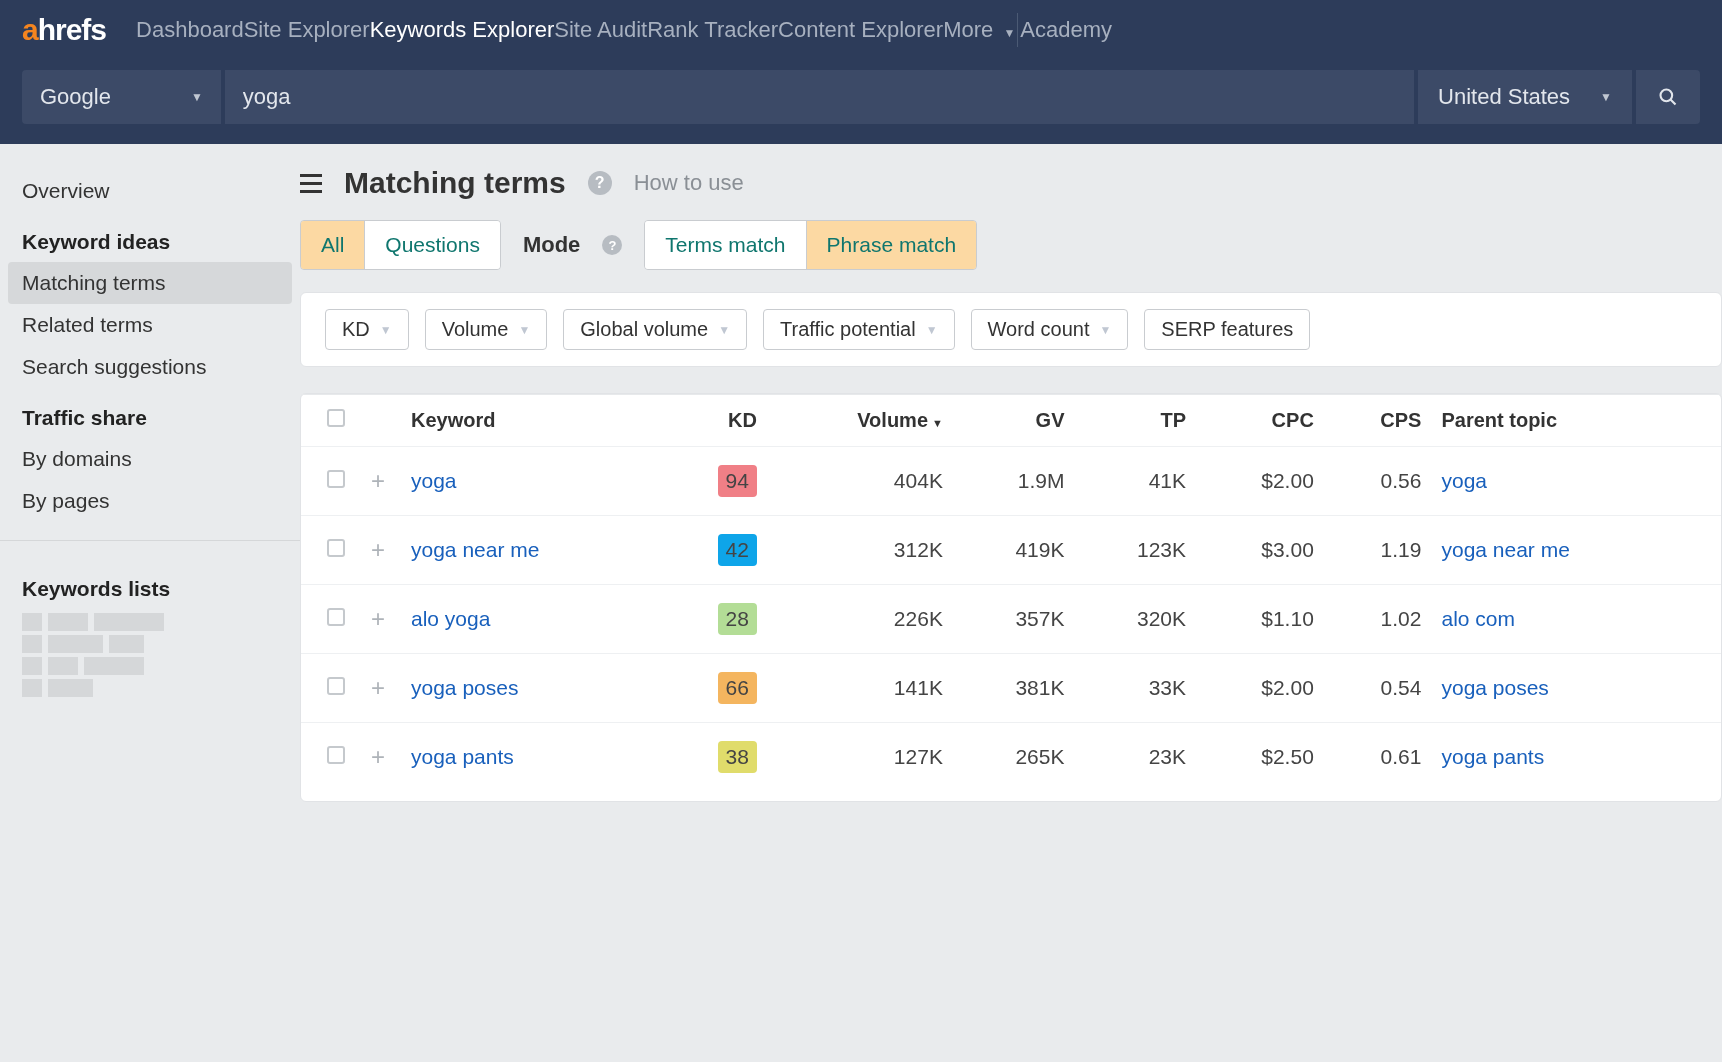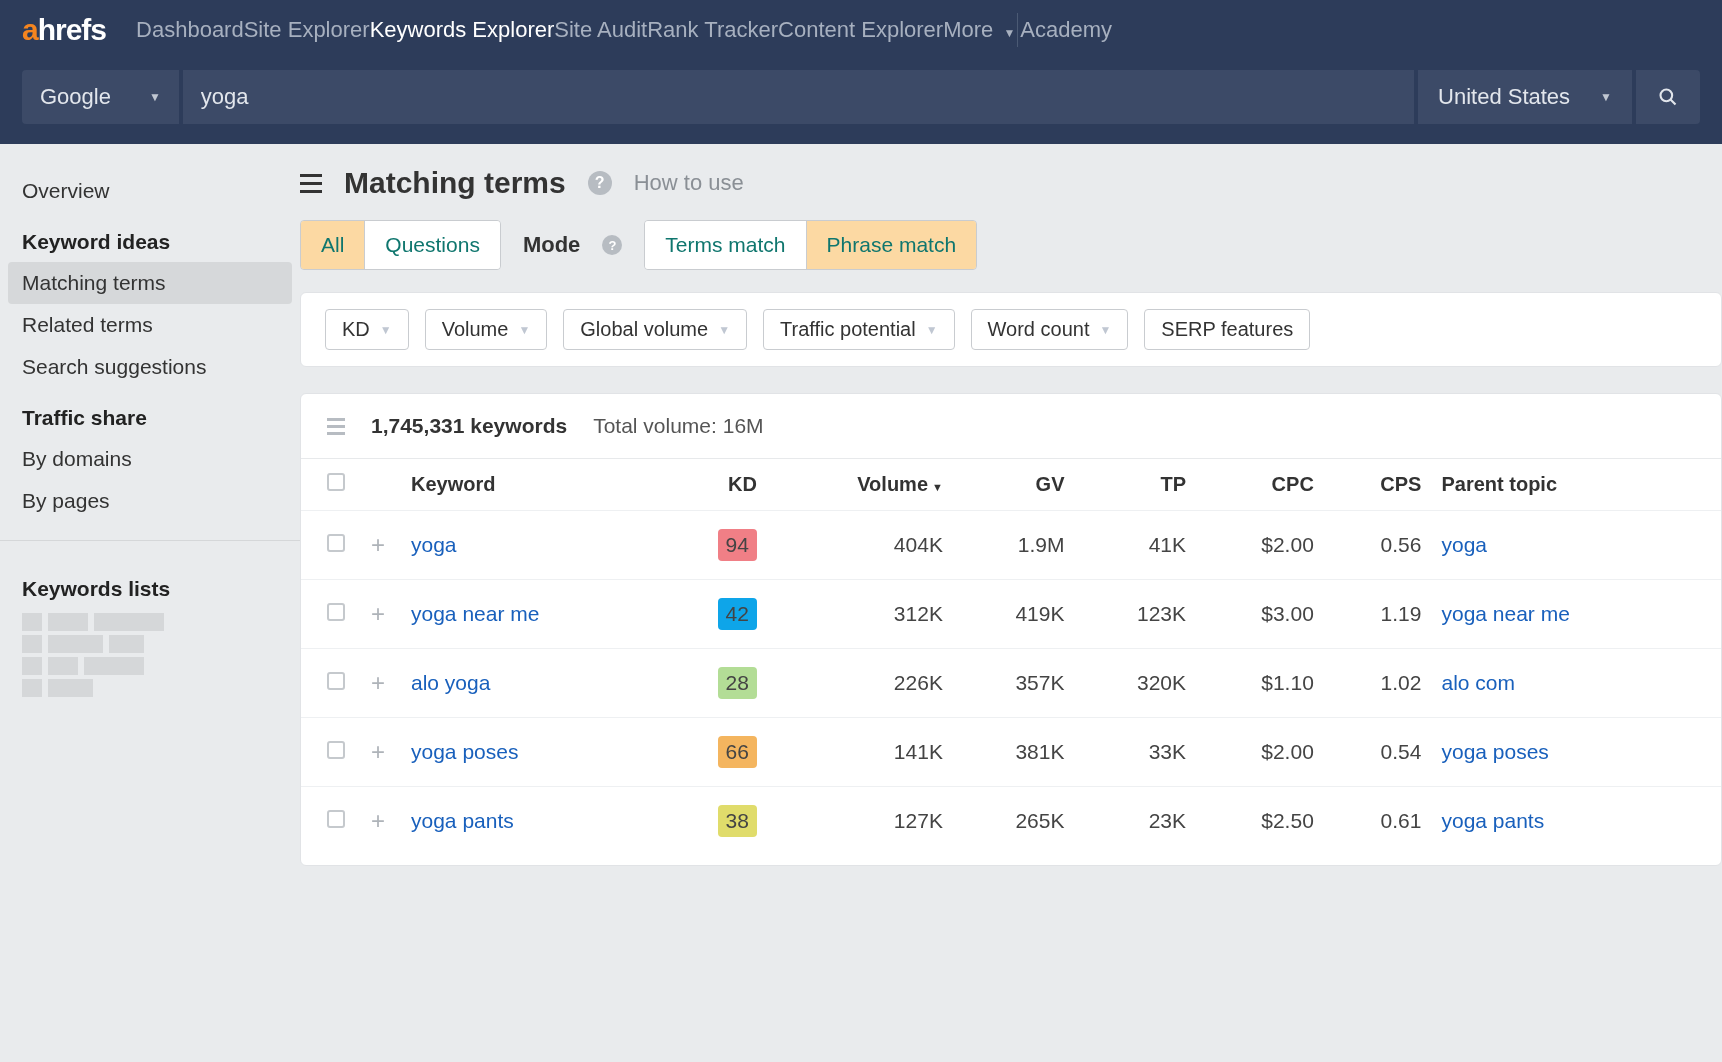--- a/index.html
+++ b/index.html
@@ -12,21 +12,21 @@
   .navlinks a { color: #a7b0bf; font-size: 22px; text-decoration: none; white-space: nowrap; }
   .navlinks a.active { color: #fff; }
   .navlinks .more-caret { margin-left: 4px; font-size: 12px; }
   .nav-divider { width: 1px; height: 34px; background: #4b5a74; margin: 0 2px; }
 
   .searchbar { background: #2d3c5a; padding: 10px 22px 20px; display: flex; gap: 0; }
   .sb-select, .sb-input, .sb-country, .sb-go {
     height: 54px; display: flex; align-items: center; background: #3c4a67; color: #e2e6ec;
     font-size: 22px; border: none;
   }
-  .sb-select { padding: 0 18px; border-radius: 4px 0 0 4px; gap: 38px; cursor: pointer; }
+  .sb-select { padding: 0 18px; border-radius: 4px 0 0 4px; gap: 80px; cursor: pointer; }
   .sb-input { flex: 1; padding: 0 18px; margin-left: 4px; }
   .sb-input input { background: transparent; border: none; color: #e2e6ec; font-size: 22px; width: 100%; outline: none; }
   .sb-country { padding: 0 20px; margin-left: 4px; gap: 30px; cursor: pointer; }
   .sb-go { padding: 0 22px; margin-left: 4px; border-radius: 0 4px 4px 0; cursor: pointer; }
   .caret { font-size: 12px; color: #c0c7d2; }
 
   .layout { display: flex; }
   .sidebar { width: 300px; padding: 26px 0 0 0; font-size: 21px; }
   .side-link { padding: 9px 22px; color: #333; cursor: pointer; }
   .side-link.active { background: #d6d8da; border-radius: 4px; margin: 0 8px; padding: 9px 14px; }
@@ -194,29 +194,20 @@
       <div class="filter-btn">
           <span>Word count</span>
           <span class="caret">▼</span>
         </div>
       <div class="filter-btn">
           <span>SERP features</span>
         </div>
     </div>
 
     <div class="results">
-      <div class="results-head">
-        <div class="list-icon">
-            <span></span>
-            <span></span>
-            <span></span>
-          </div>
-        <div class="kw-count">1,745,331 keywords</div>
-        <div class="total-vol">Total volume: 16M</div>
-      </div>
       <table>
         <thead>
           <tr>
             <th class="left col-check"><span class="check"></span></th>
             <th class="left col-plus"></th>
             <th class="left col-kw">Keyword</th>
             <th>KD</th>
             <th><span>Volume</span><span class="sort-caret">▼</span></th>
             <th>GV</th>
             <th>TP</th>

